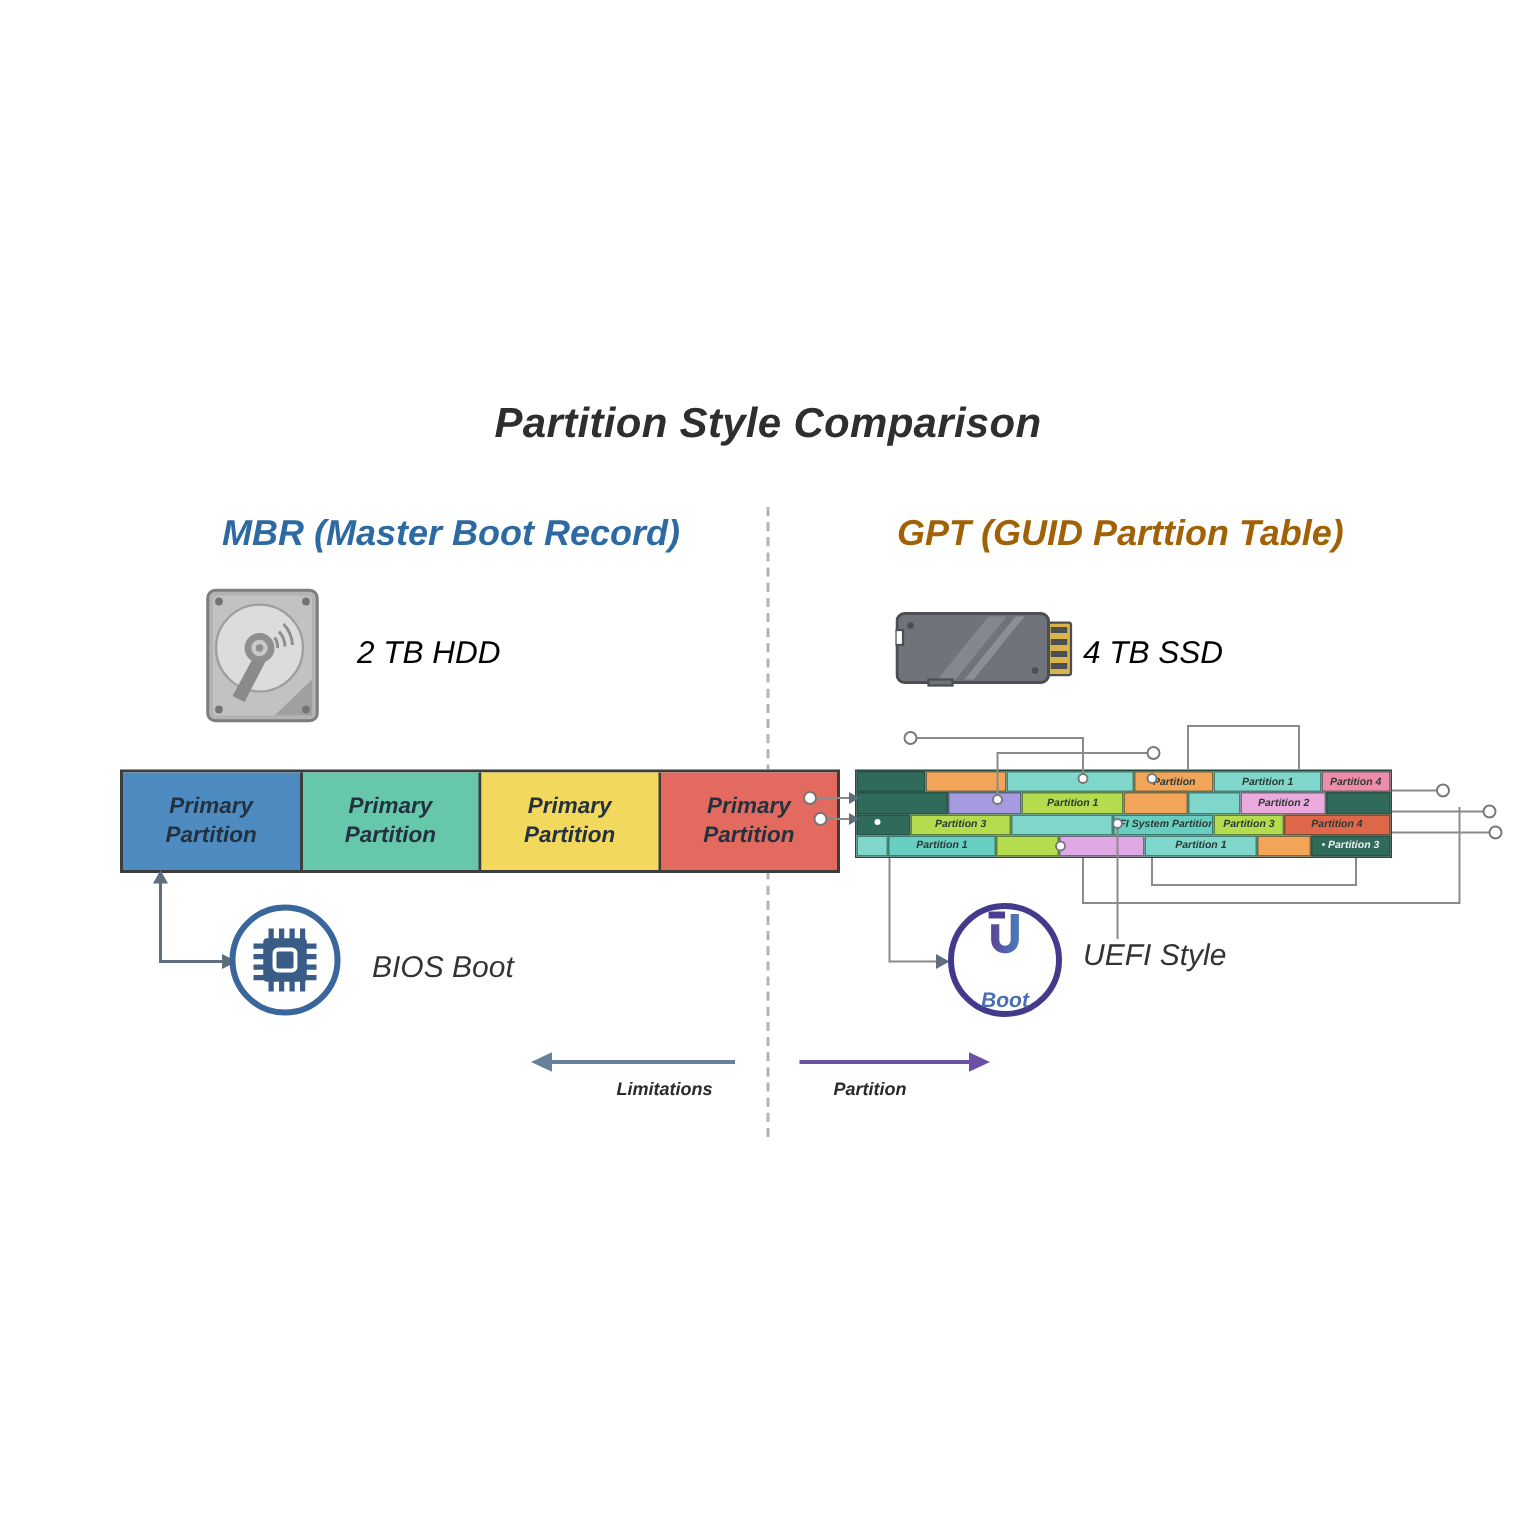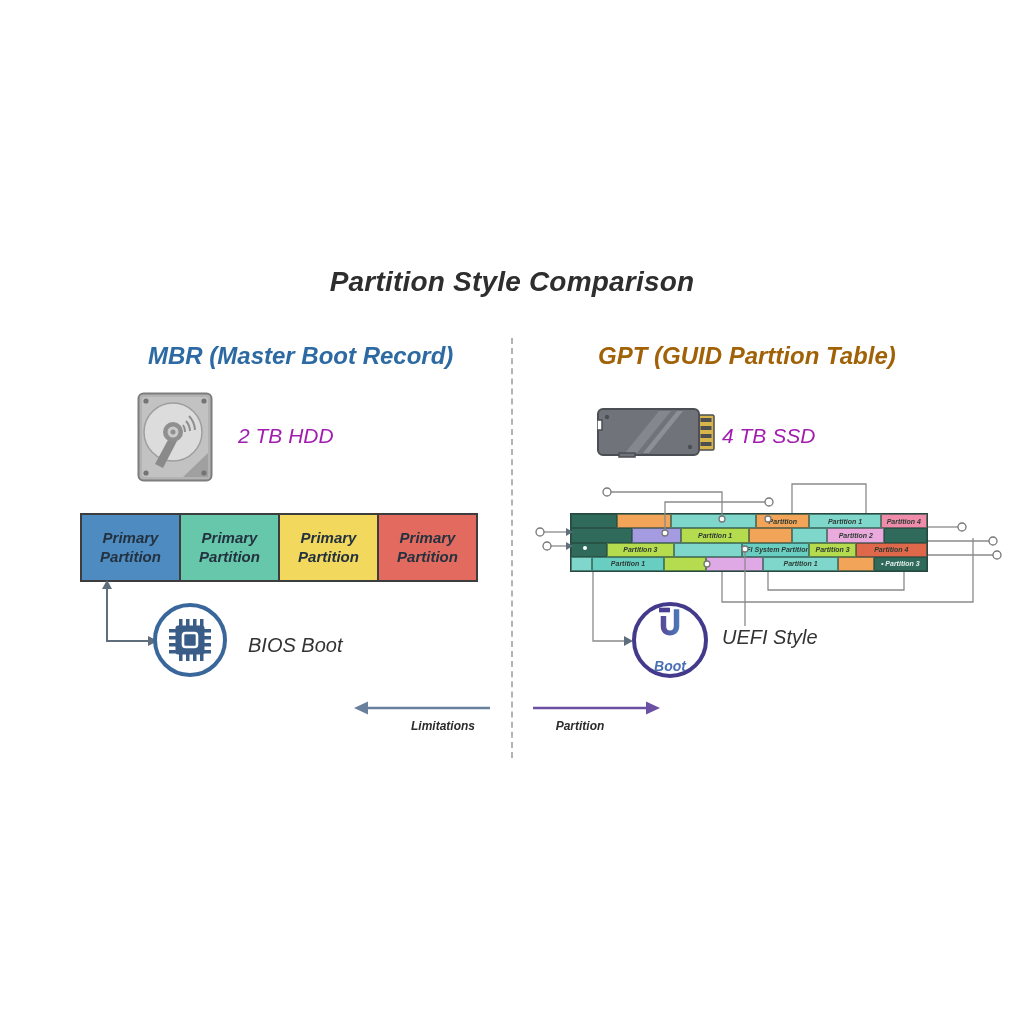--- a/index.html
+++ b/index.html
@@ -13,26 +13,26 @@
   .col-heading { position:absolute; top:342px; font-size:24px; font-weight:bold; }
   .mbr-heading { left:100px;margin-left:48px; }
   .gpt-heading { left:598px; }
 
   .divider { position:absolute; left:511px; top:338px; height:420px; width:0;
              border-left:2px dashed #b3b3b3; }
 
   .disk-icon { position:absolute; }
   .hdd-icon { left:137px; top:392px; }
   .ssd-icon { left:597px; top:407px; }
-  .disk-label { position:absolute; font-size:21px; color:#a21caf; }
+  .disk-label { position:absolute; font-size:21px; color:#000000; }
   .hdd-label { left:238px; top:424px; }
   .ssd-label { left:722px; top:424px; }
 
   
-  .mbr-bar { position:absolute; left:80px; top:513px; width:398px; height:69px;
+  .mbr-bar { position:absolute; left:80px; top:513px; width:480px; height:69px;
              display:flex; border:2px solid #3d3d3d; background:#fff; }
   .mbr-seg { flex:1 1 0; display:flex; align-items:center; justify-content:center;
              text-align:center; border-right:2px solid #3d3d3d;
              font-size:15px; font-weight:bold; color:#243240; line-height:1.25; }
   .mbr-seg:last-child { border-right:none; }
 
   
   .gpt-bar { position:absolute; left:570px; top:513px; width:358px; height:59px;
              border:1.5px solid #27493f; display:flex; flex-direction:column; }
   .gpt-row { flex:1 1 0; display:flex; }

